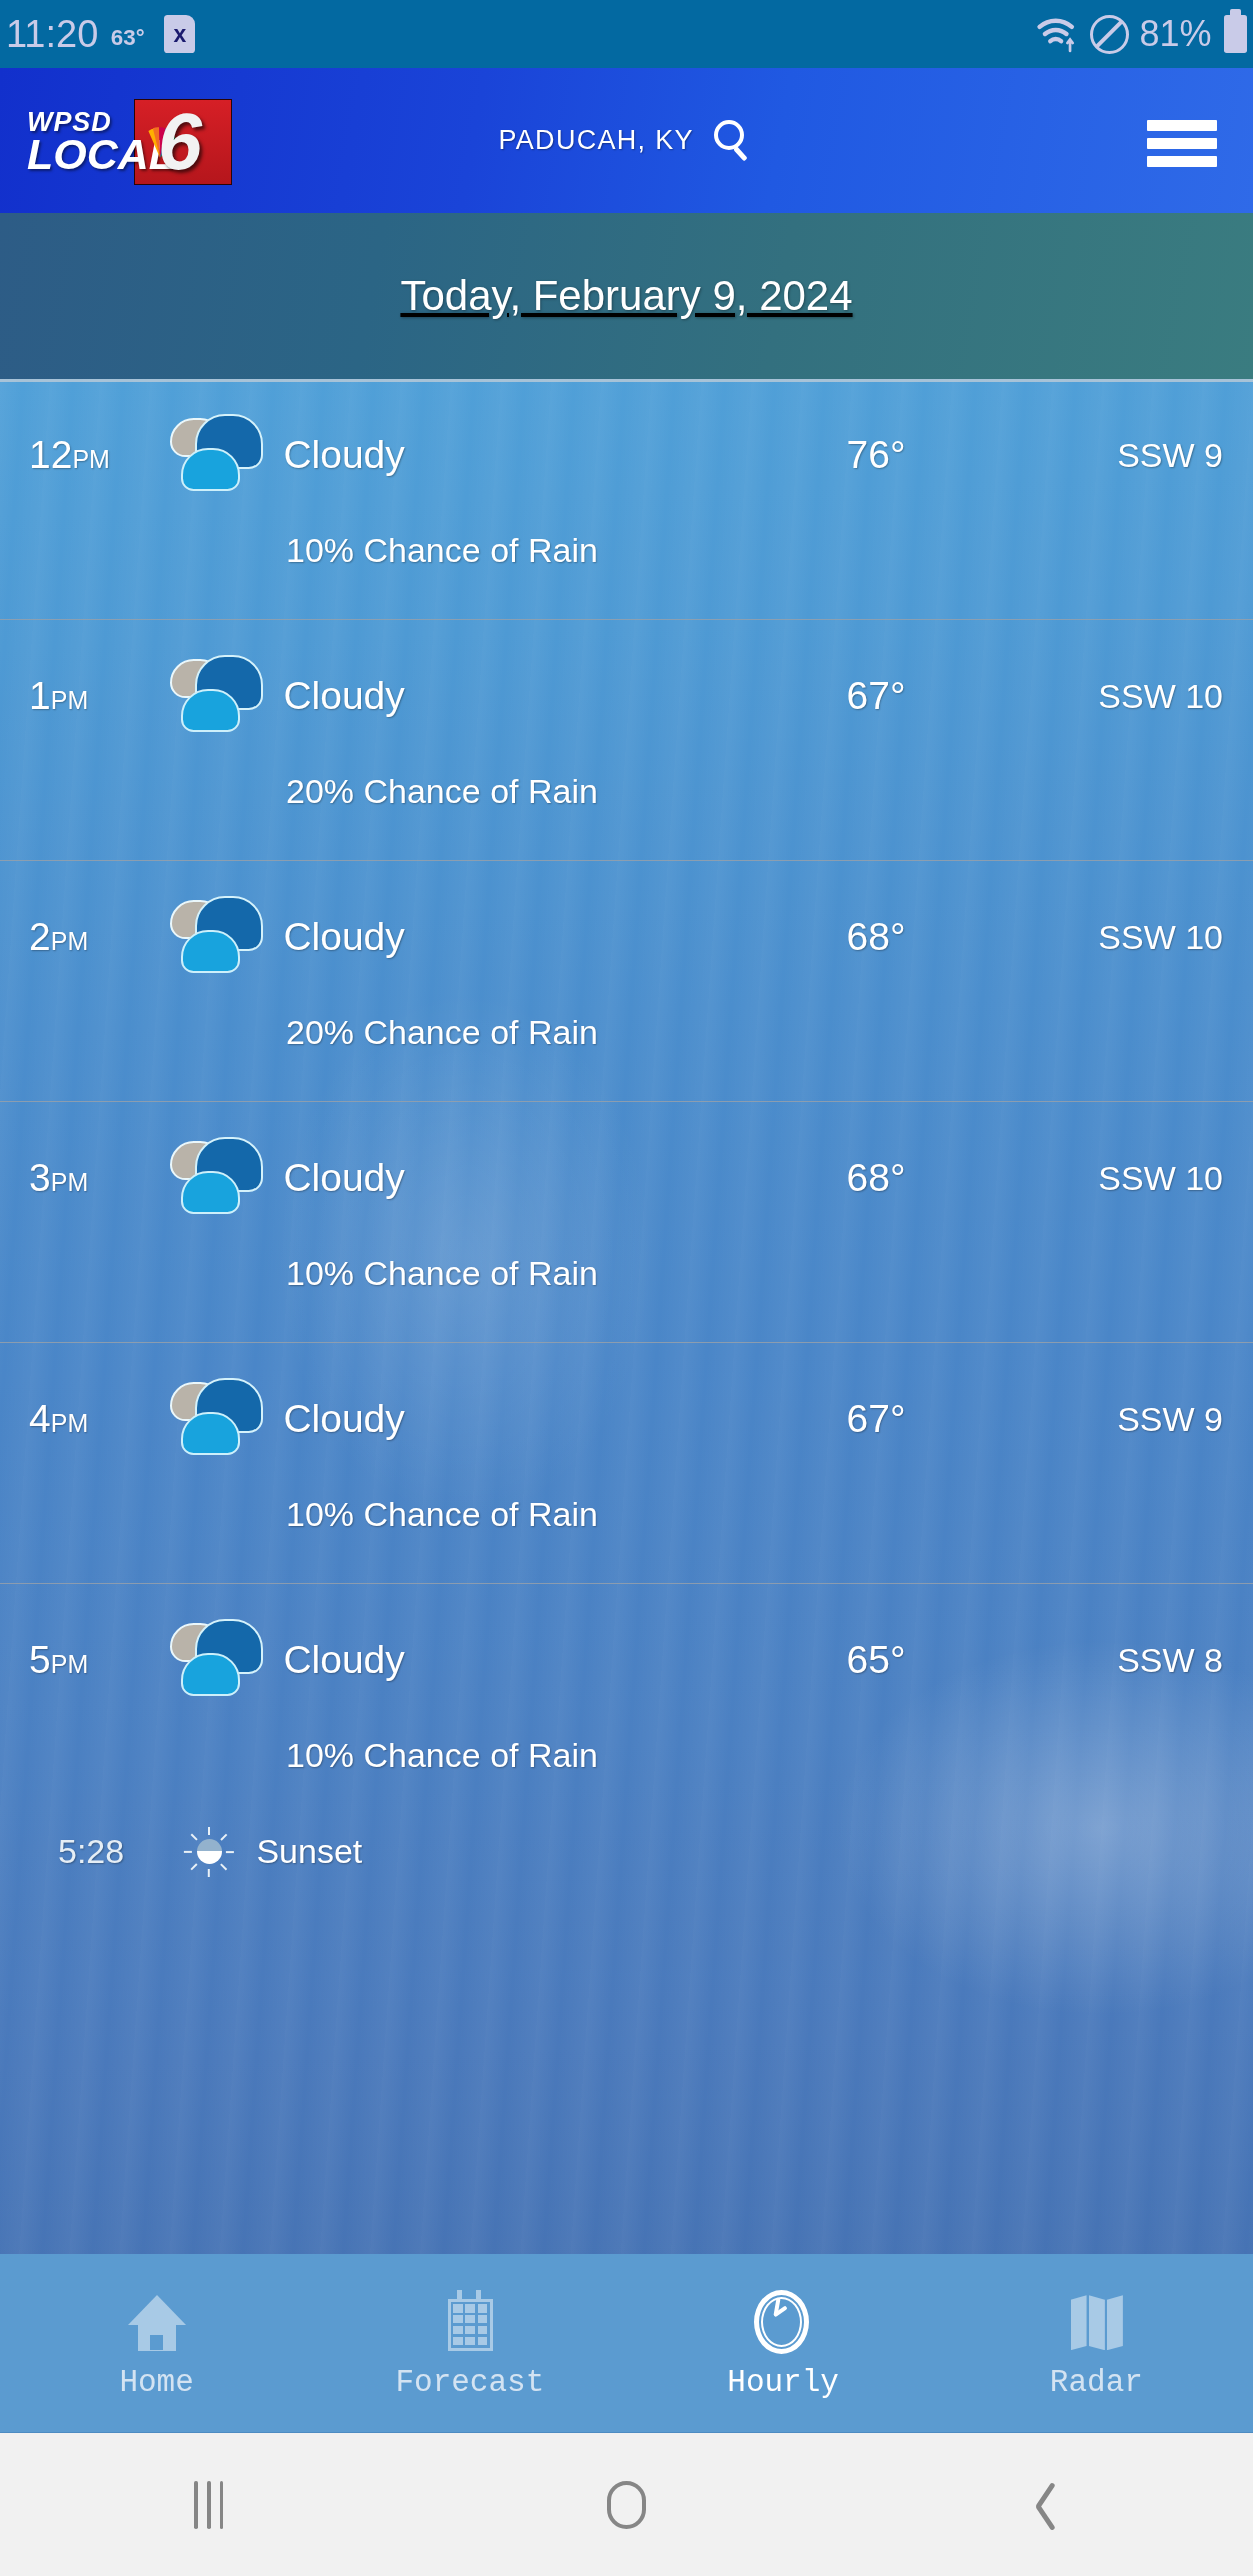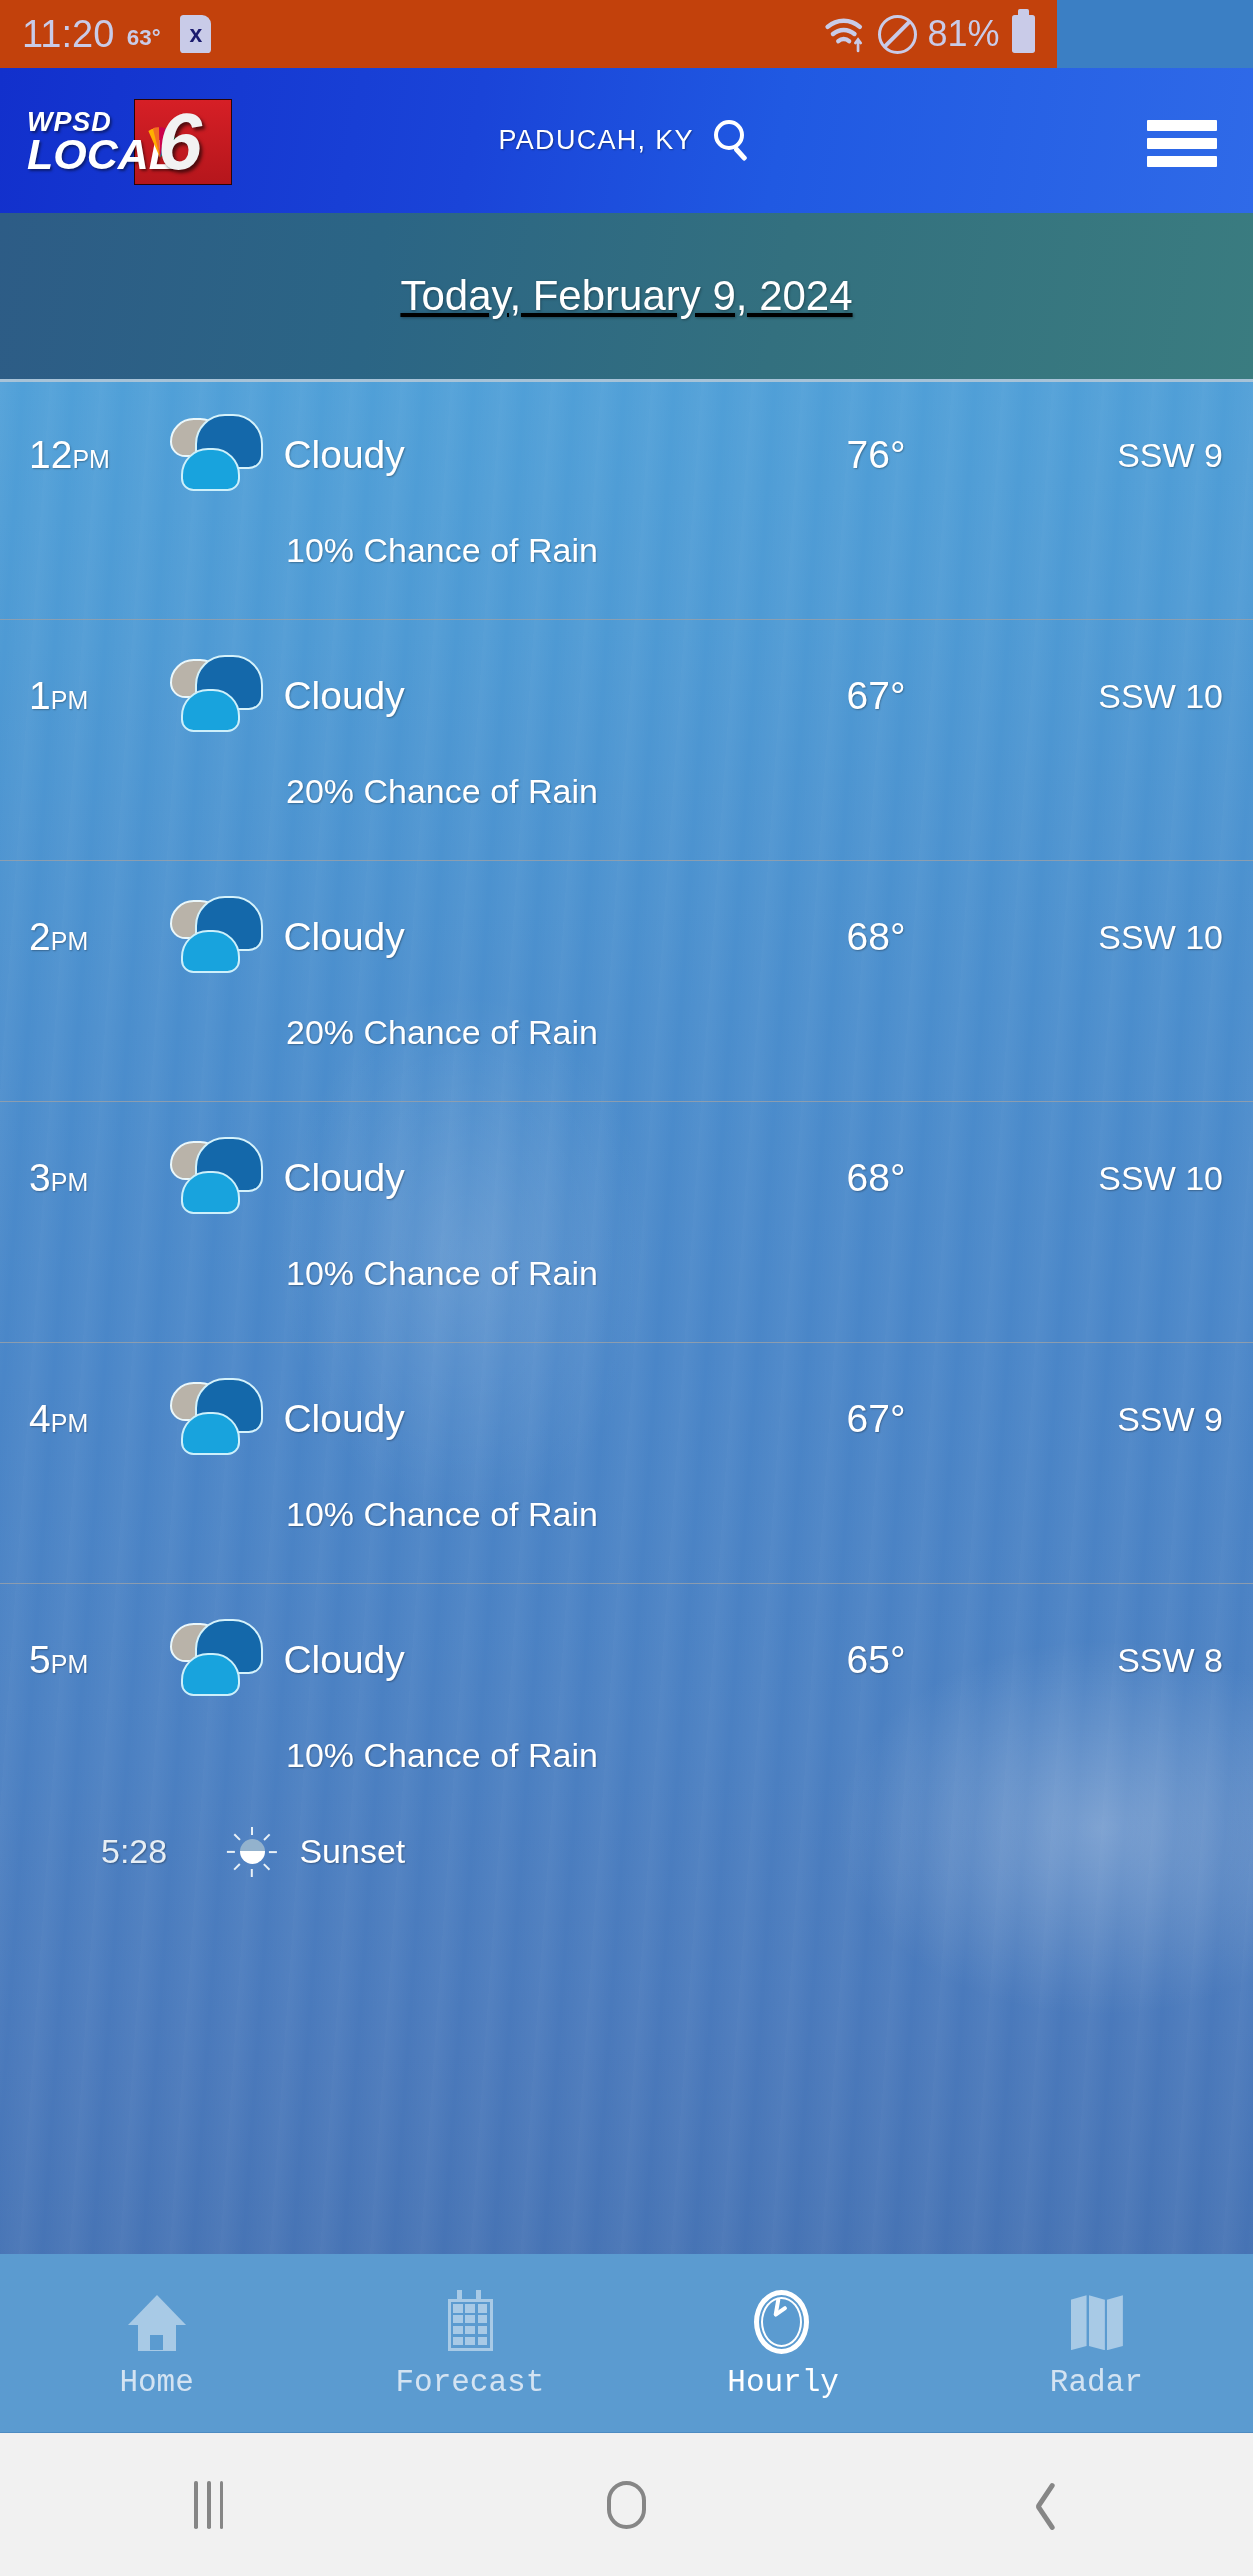--- a/index.html
+++ b/index.html
@@ -5,24 +5,24 @@
   * { margin:0; padding:0; box-sizing:border-box; }
   html,body {
     width:1253px; height:2576px;
     background:#3b7fc4;
     font-family:"Liberation Sans", sans-serif;
     overflow:hidden;
   }
 
   
   .status-bar{
-    position:absolute; top:0; left:0; width:1057px; height:68px;
-    background:#c2410c;
+    position:absolute; top:0; left:0; width:1253px; height:68px;
+    background:#0369a1;
     display:flex; align-items:center; justify-content:space-between;
-    padding:0 22px;
+    padding:0 6px;
   }
   .sb-left{ display:flex; align-items:flex-end; gap:12.5px; }
   .sb-time{ color:#c9cbe8; font-size:38px; letter-spacing:0px; line-height:38px; }
   .sb-temp{ color:#c9cbe8; font-size:22.4px; line-height:30px; font-weight:700; }
   .sb-simcard{
     width:31px; height:38px; background:#c9cbe8; position:relative;
     border-radius:3.6px 9px 3.6px 3.6px; margin-left:7.2px;
     display:flex; align-items:center; justify-content:center;
   }
   .sb-simcard span{ color:#1b1a6e; font-size:23px; font-weight:700; line-height:23px; }
@@ -121,21 +121,21 @@
     background:#18a3dd; border:2.7px solid #cdf0fb; border-radius:50%; z-index:-1; }
 
   .hr-cond{ color:#fff; font-size:39px; margin-left:8px; text-shadow:0.9px 0.9px 1.8px rgba(0,0,0,.3); }
   .hr-temp{ position:absolute; left:809px; width:134px; text-align:center;
     color:#fff; font-size:39px; text-shadow:0.9px 0.9px 1.8px rgba(0,0,0,.3); }
   .hr-wind{ position:absolute; right:30px; color:#fff; font-size:34px;
     text-shadow:0.9px 0.9px 1.8px rgba(0,0,0,.3); white-space:nowrap; }
   .hr-sub{ height:88px; display:flex; align-items:flex-start; padding-left:286px; }
   .hr-rain{ color:#fff; font-size:34px; text-shadow:0.9px 0.9px 1.8px rgba(0,0,0,.3); }
 
-  .sunset-line{ display:flex; align-items:center; height:77px; padding-left:101px;
+  .sunset-line{ display:flex; align-items:center; height:77px; padding-left:58px;
     gap:0; margin-top:-10.7px; }
   .ss-time{ color:#e6eef5; font-size:34px; width:122px; text-shadow:0.9px 0.9px 1.8px rgba(0,0,0,.3); }
   .sun-ic{ position:relative; width:48px; height:48px; margin:0 23px 0 5.4px; }
   .sun-ic .disc{ position:absolute; left:11.6px; top:11.6px; width:25px; height:25px;
     border-radius:50%; background:linear-gradient(180deg,#93b2cd 0%,#93b2cd 48%,#ffffff 50%,#ffffff 100%); }
   .sun-ic i{ position:absolute; left:23px; top:-0.9px; width:1.8px; height:8px;
     background:#e9f1f7; transform-origin:0.9px 25px; }
   .ss-label{ color:#fff; font-size:34px; text-shadow:0.9px 0.9px 1.8px rgba(0,0,0,.3); }
 
   

